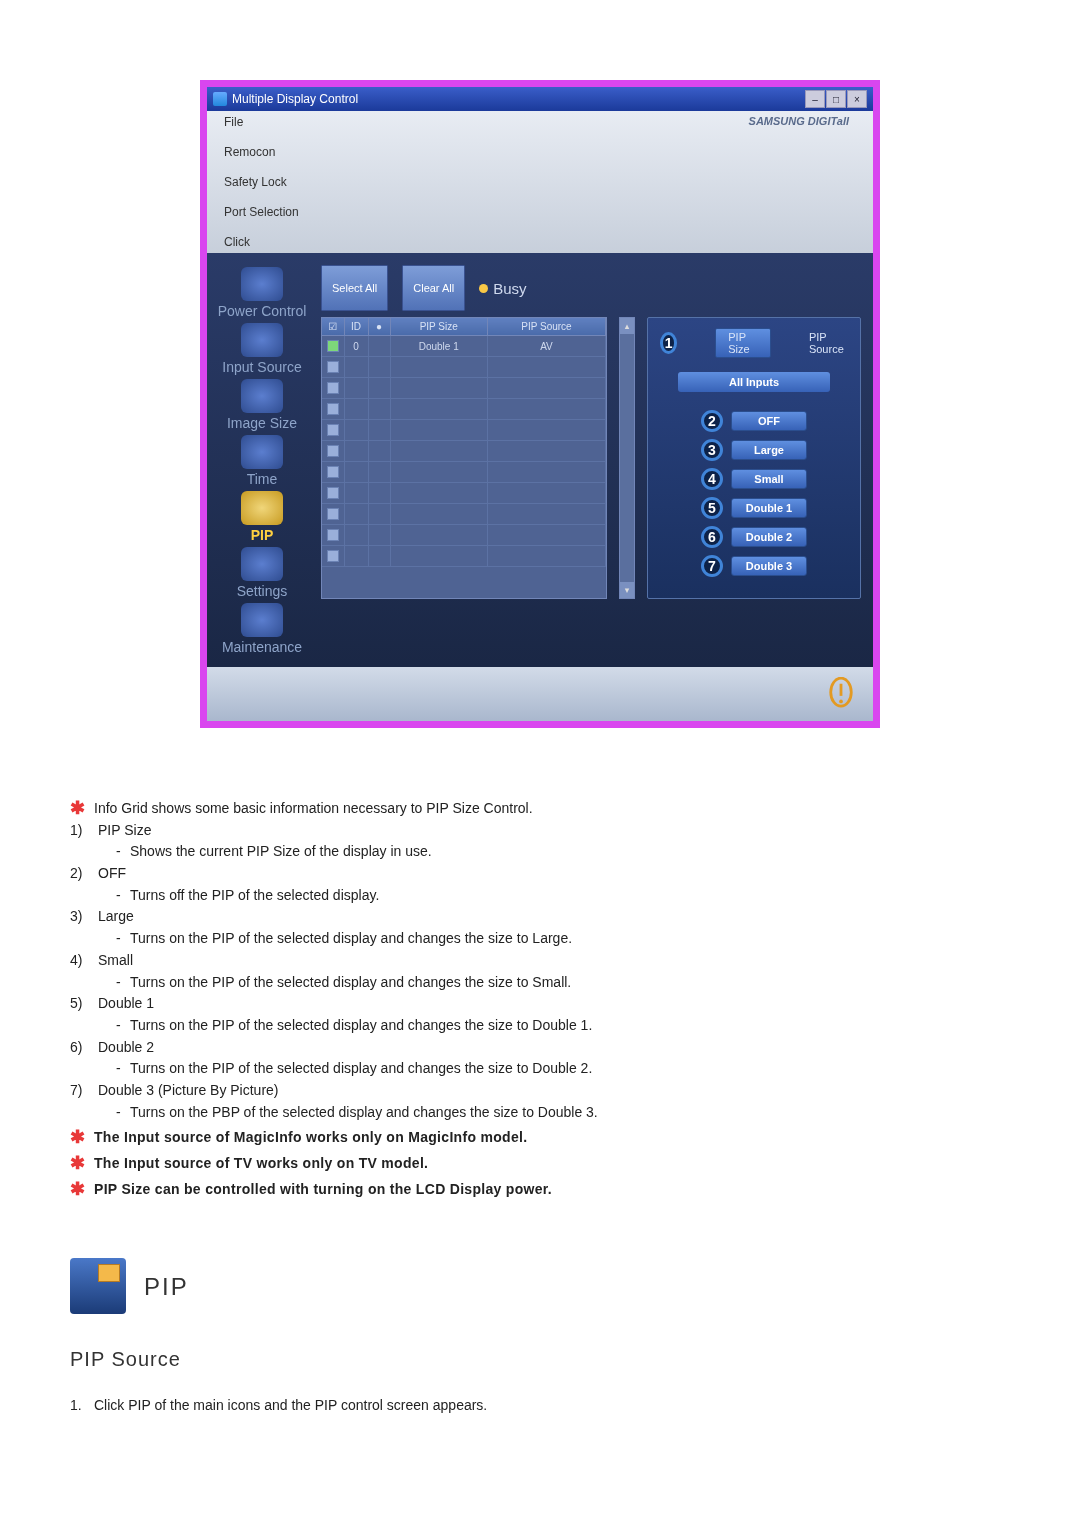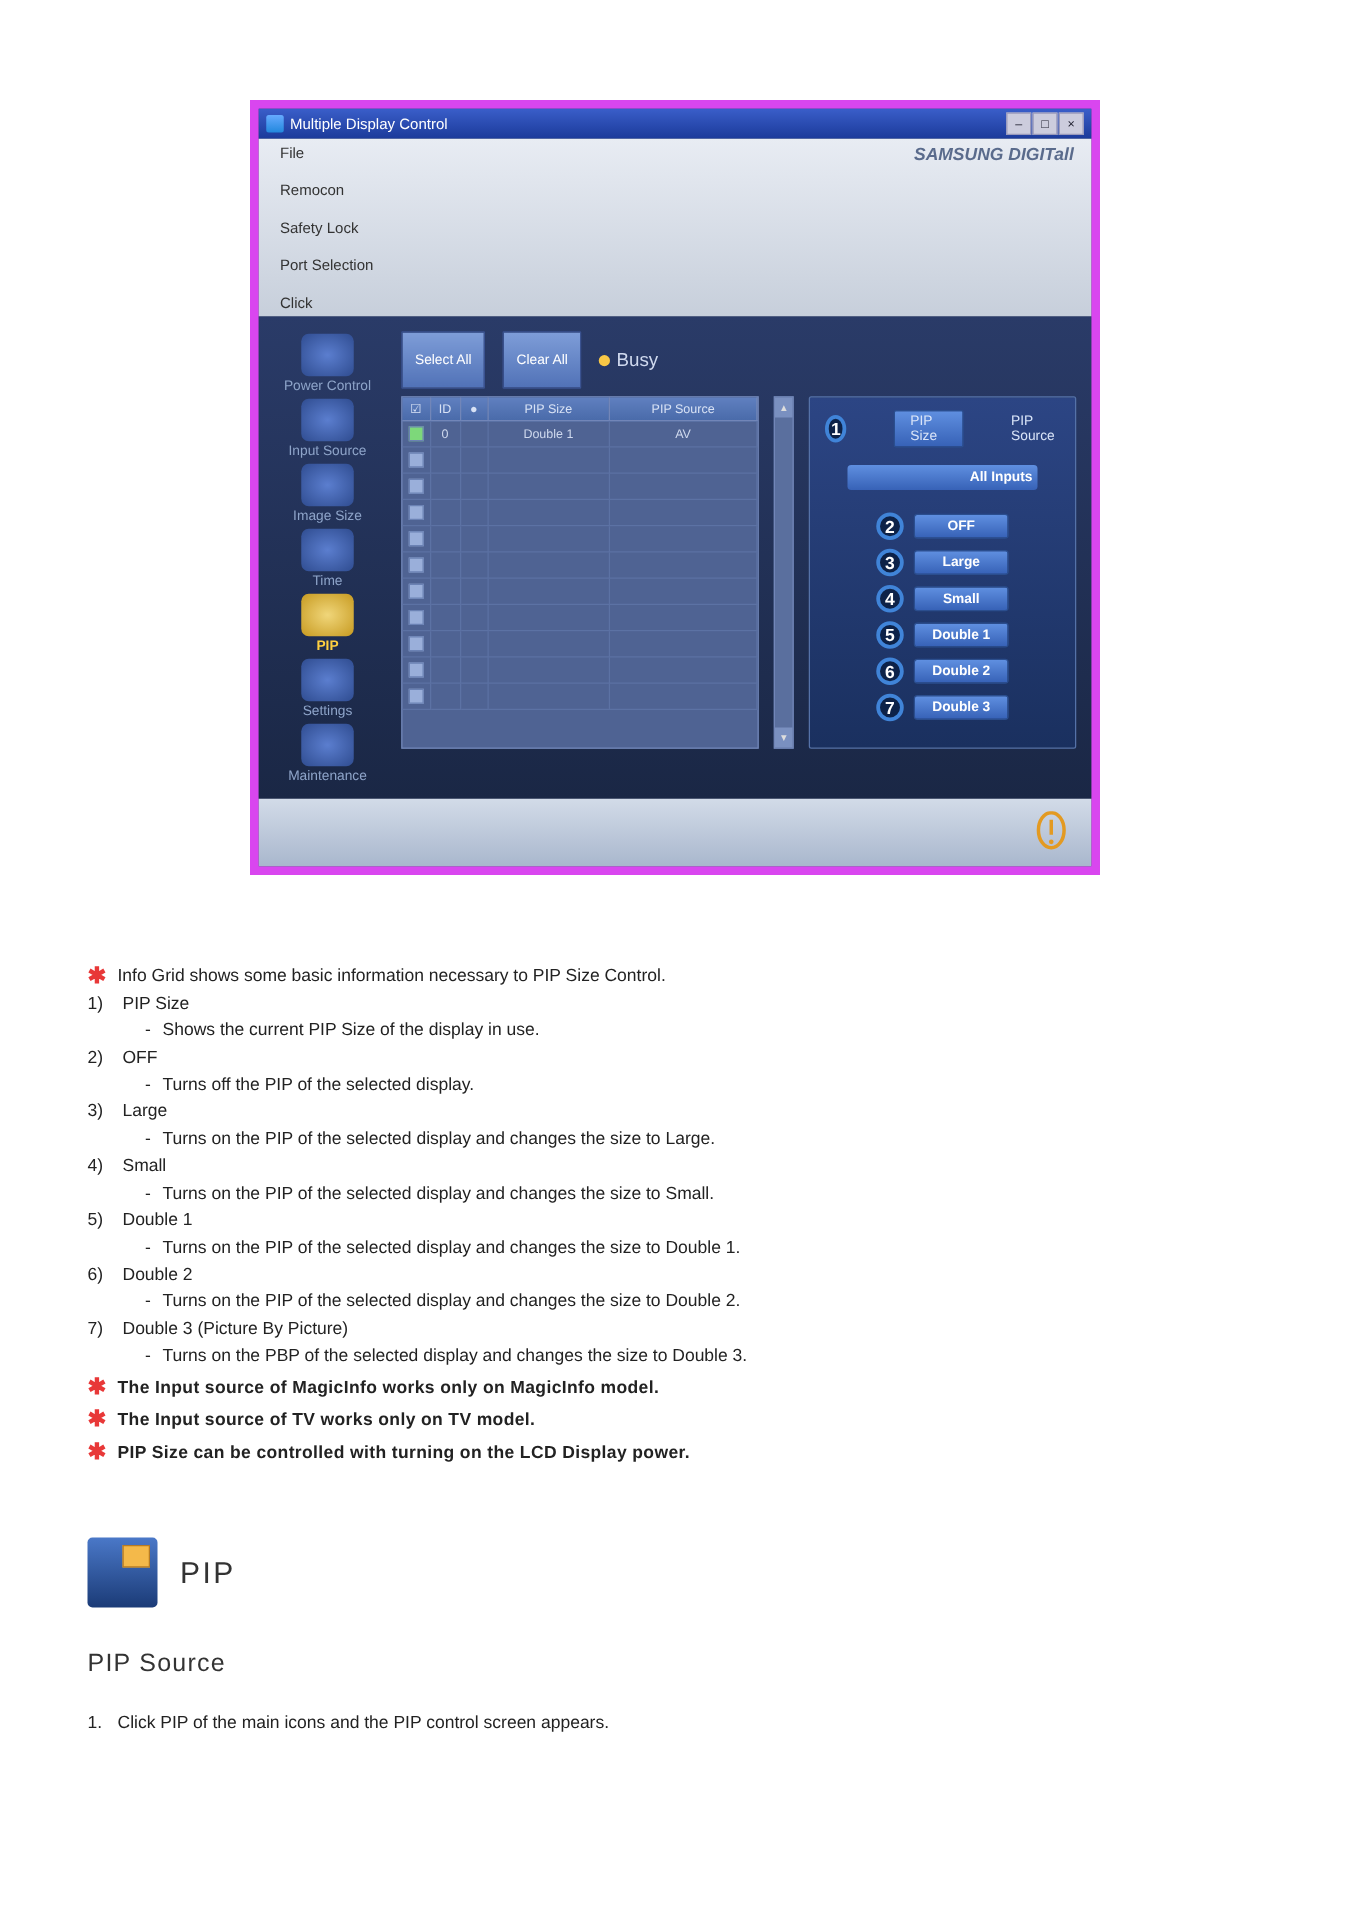--- a/index.html
+++ b/index.html
@@ -36,29 +36,29 @@
       align-items: flex-start;
       padding: 4px 17px;
       font-size: 12px;
       color: #333;
       gap: 16px;
       position: relative;
       flex-direction: column;
     }
     .menubar .brand {
       position: absolute;
-      right: 14px;
-      font-size: 14px;
+      right: 24px;
+      font-size: 11px;
       font-style: italic;
       color: #5a6b8c;
       font-weight: bold;
     }
     .app-body { display: flex; background: linear-gradient(#2a3b68, #1a2745); }
     .sidebar { width: 110px; padding: 12px 4px; display: flex; flex-direction: column; gap: 2px; }
-    .side-item { text-align: center; color: #8ea4c9; font-size: 11px; }
+    .side-item { text-align: center; color: #8ea4c9; font-size: 14px; }
     .side-icon { width: 42px; height: 34px; margin: 2px auto; background: radial-gradient(#5b7ecf,#2f4c90); border-radius: 6px; display: flex; align-items: center; justify-content: center; }
     .side-item.active { color: #ffd040; font-weight: bold; }
     .side-item.active .side-icon { background: radial-gradient(#f0d67a,#c79a20); }
     .main { flex: 1; padding: 12px 12px 12px 4px; }
     .top-row { display: flex; align-items: center; gap: 14px; margin-bottom: 6px; }
     .tbtn { background: linear-gradient(#7e9dd8,#5172b7); color: #fff; font-size: 11px; padding: 16px 10px; border: 1px solid #3a5290; border-radius: 1px; }
     .busy { color: #cfd9ee; font-size: 15px; display: flex; align-items: center; gap: 5px; }
     .busy-dot { width: 9px; height: 9px; border-radius: 50%; background: #f9c846; }
     .content-row { display: flex; gap: 12px; }
     .grid { background: #4f6393; border: 1px solid #7286b8; width: 286px; }
@@ -68,21 +68,21 @@
     .grid td.empty { background: #4f6393; }
     .grid .chk { width: 12px; height: 12px; margin: auto; background: #9aafda; border: 1px solid #6b82b4; display: block; }
     .grid .chk.on { background: #7dd87a; }
     .grid .status-dot { width: 10px; height: 10px; border-radius: 50%; background: #4cd34c; margin: auto; }
     .scroll { width: 16px; background: #5a6f9e; border: 1px solid #7286b8; display: flex; flex-direction: column; justify-content: space-between; }
     .scroll .arr { height: 16px; background: #7a90c0; text-align: center; font-size: 9px; line-height: 16px; color: #ddd; }
     .panel { flex: 1; background: linear-gradient(#2c4584,#1a305f); border: 1px solid #5572a8; border-radius: 2px; padding: 10px 12px 14px 12px; position: relative; }
     .panel-head { display: flex; gap: 38px; font-size: 11px; color: #d9e4f8; margin-bottom: 14px; align-items: center; }
     .panel-head .nmark { width: 22px; height: 22px; border: 3px solid #4084d8; border-radius: 50%; background: #0d2248; color: #fff; text-align: center; font-weight: bold; font-size: 14px; line-height: 17px; }
     .panel-head .hbtn { background: linear-gradient(#5f8fe0,#3762b7); border: 1px solid #2b4e8e; border-radius: 2px; padding: 2px 12px; }
-    .all-inputs { text-align: right; color: #fff; font-size: 11px; font-weight: bold; padding: 4px; background: linear-gradient(#5f8fe0,#3762b7); border-radius: 3px; margin: 0 18px 18px 18px; }
+    .all-inputs { text-align: center; color: #fff; font-size: 11px; font-weight: bold; padding: 4px; background: linear-gradient(#5f8fe0,#3762b7); border-radius: 3px; margin: 0 18px 18px 18px; }
     .opt-row { display: flex; align-items: center; gap: 8px; justify-content: center; margin: 7px 0; }
     .opt-num { width: 22px; height: 22px; border: 3px solid #4084d8; border-radius: 50%; background: #0d2248; color: #fff; text-align: center; font-weight: bold; font-size: 14px; line-height: 17px; }
     .opt-btn { width: 76px; text-align: center; color: #fff; font-size: 11px; font-weight: bold; padding: 3px; background: linear-gradient(#5f8fe0,#3762b7); border: 1px solid #2b4e8e; border-radius: 3px; }
     .status-strip { background: linear-gradient(#d2dbe8,#a9b7cd); height: 54px; display: flex; justify-content: flex-end; align-items: center; padding: 6px 18px; }
     .warn { width: 28px; height: 34px; }
     .warn svg { width: 100%; height: 100%; }
     
     .doc { margin: 0 0 0 0; font-size: 14px; color: #222; line-height: 1.55; }
     .doc .star-line, .doc .num-line, .doc .sub-line { display: flex; }
     .star { color: #e83838; font-size: 18px; width: 24px; flex-shrink: 0; font-weight: bold; line-height: 1.2; }

